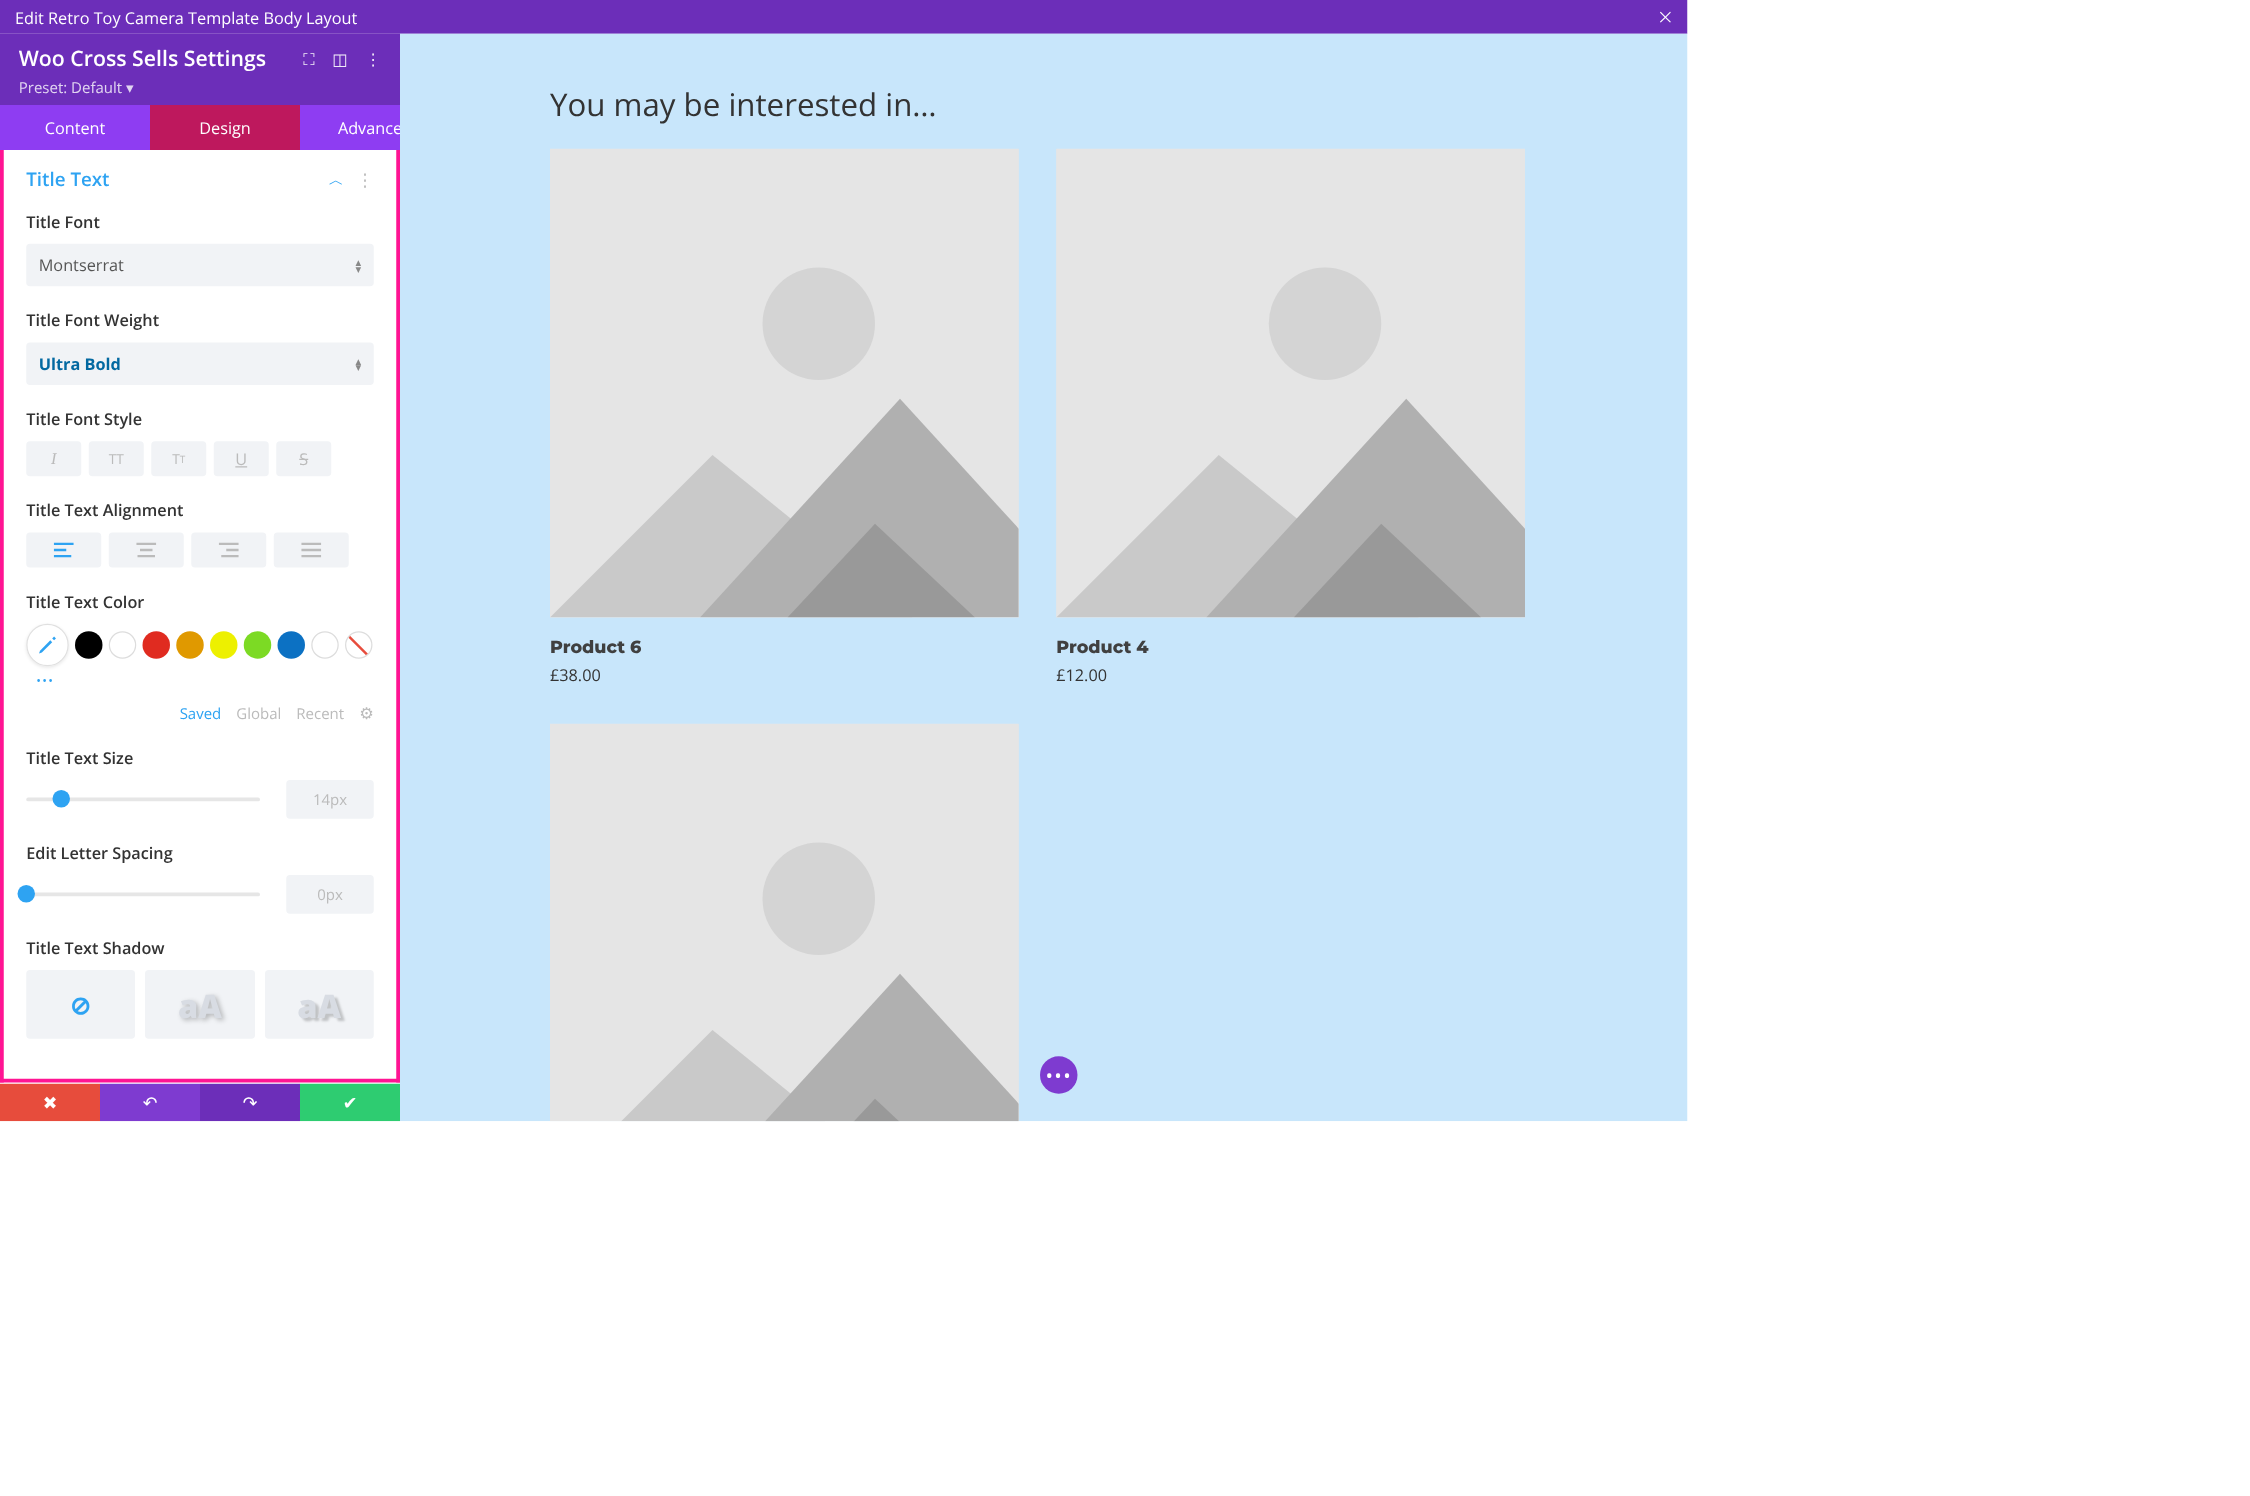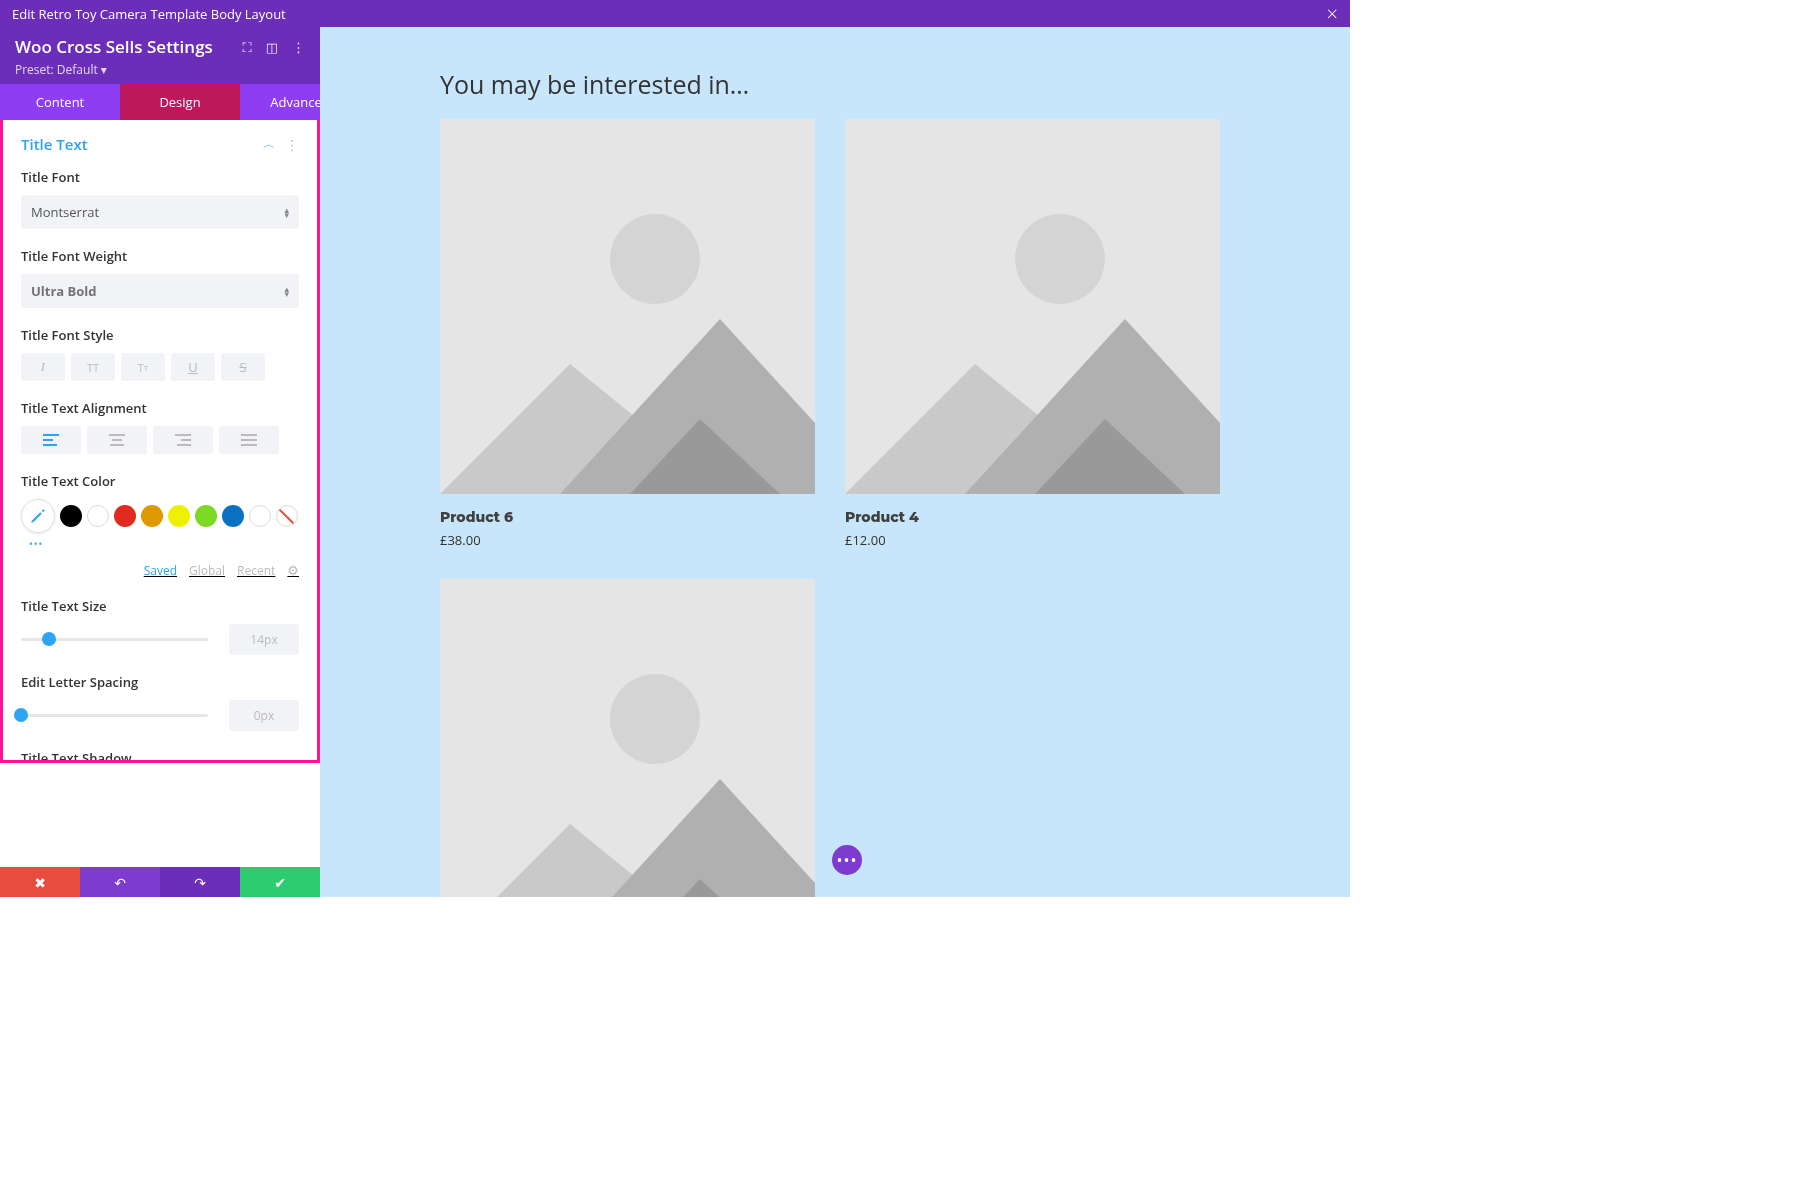--- a/index.html
+++ b/index.html
@@ -12,54 +12,54 @@
 .settings-title-row { display: flex; align-items: center; justify-content: space-between; }
 .settings-title { font-size: 17px; font-weight: 600; }
 .settings-icons { display: flex; gap: 14px; }
 .settings-icons span { cursor: pointer; font-size: 13px; opacity: 0.9; }
 .preset-row { font-size: 12px; opacity: 0.8; margin-top: 3px; }
 
 .tabs { display: flex; background: #8e3df2; width: 360px; }
 .tab { flex: 1; text-align: center; padding: 9px 0; color: #fff; font-size: 13px; cursor: pointer; }
 .tab.active { background: #be185d; }
 
-.panel-outer { width: 320px; background: #fff; border: 3px solid #ff1493; border-top: none; height: 643px; overflow-y: auto; position: relative; }
+.panel-outer { width: 320px; background: #fff; border: 3px solid #ff1493; border-top: none; height: 746px; overflow-y: auto; position: relative; }
 .panel-outer::-webkit-scrollbar { width: 4px; }
 .panel-outer::-webkit-scrollbar-thumb { background: #555; border-radius: 2px; }
 
 .section-header { display: flex; align-items: center; justify-content: space-between; padding: 14px 18px; cursor: pointer; }
 .section-title { color: #2ea3f2; font-size: 15px; font-weight: 600; }
 .section-actions { display: flex; align-items: center; gap: 10px; }
 .chevron { color: #2ea3f2; font-size: 12px; }
 .dots-v { color: #bbb; font-size: 14px; }
 
 .field { padding: 0 18px 18px; }
 .field-label { font-size: 13px; font-weight: 600; color: #333; margin-bottom: 9px; display: block; }
 .select-box { background: #f1f3f6; border-radius: 3px; padding: 8px 10px; font-size: 13px; color: #555; display: flex; justify-content: space-between; align-items: center; cursor: pointer; }
 .select-caret { font-size: 9px; color: #888; line-height: 0.6; }
-.select-box.bold .select-value { font-weight: 700; color: #737373; }
+.select-box.bold .select-value { font-weight: 700; color: #0369a1; }
 
 .button-row { display: flex; gap: 6px; }
 .style-btn { background: #f1f3f6; border-radius: 3px; width: 44px; height: 28px; display: flex; align-items: center; justify-content: center; color: #bbb; cursor: pointer; font-size: 13px; }
 .style-btn.italic { font-style: italic; font-family: Georgia, serif; }
 .style-btn.underline { text-decoration: underline; }
 .style-btn.strike { text-decoration: line-through; }
 
 .align-row { display: flex; gap: 6px; }
 .align-btn { background: #f1f3f6; border-radius: 3px; width: 60px; height: 28px; display: flex; align-items: center; justify-content: center; cursor: pointer; }
 .align-btn.active svg line { stroke: #2ea3f2; }
 
 .color-row { display: flex; gap: 5px; align-items: center; flex-wrap: wrap; }
 .picker-circle { width: 34px; height: 34px; border-radius: 50%; border: 1px solid #e0e0e0; display: flex; align-items: center; justify-content: center; cursor: pointer; box-shadow: 0 1px 3px rgba(0,0,0,0.1); }
 .swatch { width: 22px; height: 22px; border-radius: 50%; cursor: pointer; }
 .swatch.bordered { border: 1px solid #ddd; }
 .swatch.none { background: #fff; border: 1px solid #ddd; position: relative; overflow: hidden; }
 .swatch.none::after { content: ""; position: absolute; width: 140%; height: 2px; background: #e74c3c; transform: rotate(45deg); top: 50%; left: -20%; }
 .more-dots { color: #2ea3f2; font-size: 10px; letter-spacing: 1px; margin-top: 4px; padding-left: 8px; }
-.color-tabs { display: flex; gap: 12px; justify-content: flex-end; font-size: 12px; margin-top: 10px; align-items: center; text-decoration: underline; }
+.color-tabs { display: flex; gap: 12px; justify-content: flex-end; font-size: 12px; margin-top: 10px; align-items: center; }
 .ctab { color: #bbb; cursor: pointer; }
 .ctab.active { color: #2ea3f2; }
 .cgear { color: #bbb; font-size: 13px; cursor: pointer; }
 
 .slider-row { display: flex; align-items: center; gap: 21px; }
 .slider-track { flex: 1; height: 3px; background: #e6e6e6; border-radius: 2px; position: relative; cursor: pointer; }
 .slider-thumb { width: 14px; height: 14px; background: #2ea3f2; border-radius: 50%; position: absolute; top: -6px; transform: translateX(-50%); }
 .slider-value { background: #f1f3f6; border-radius: 3px; width: 70px; padding: 7px 0; text-align: center; font-size: 12px; color: #bbb; }
 
 .shadow-grid { display: grid; grid-template-columns: repeat(3, 1fr); gap: 8px; }

